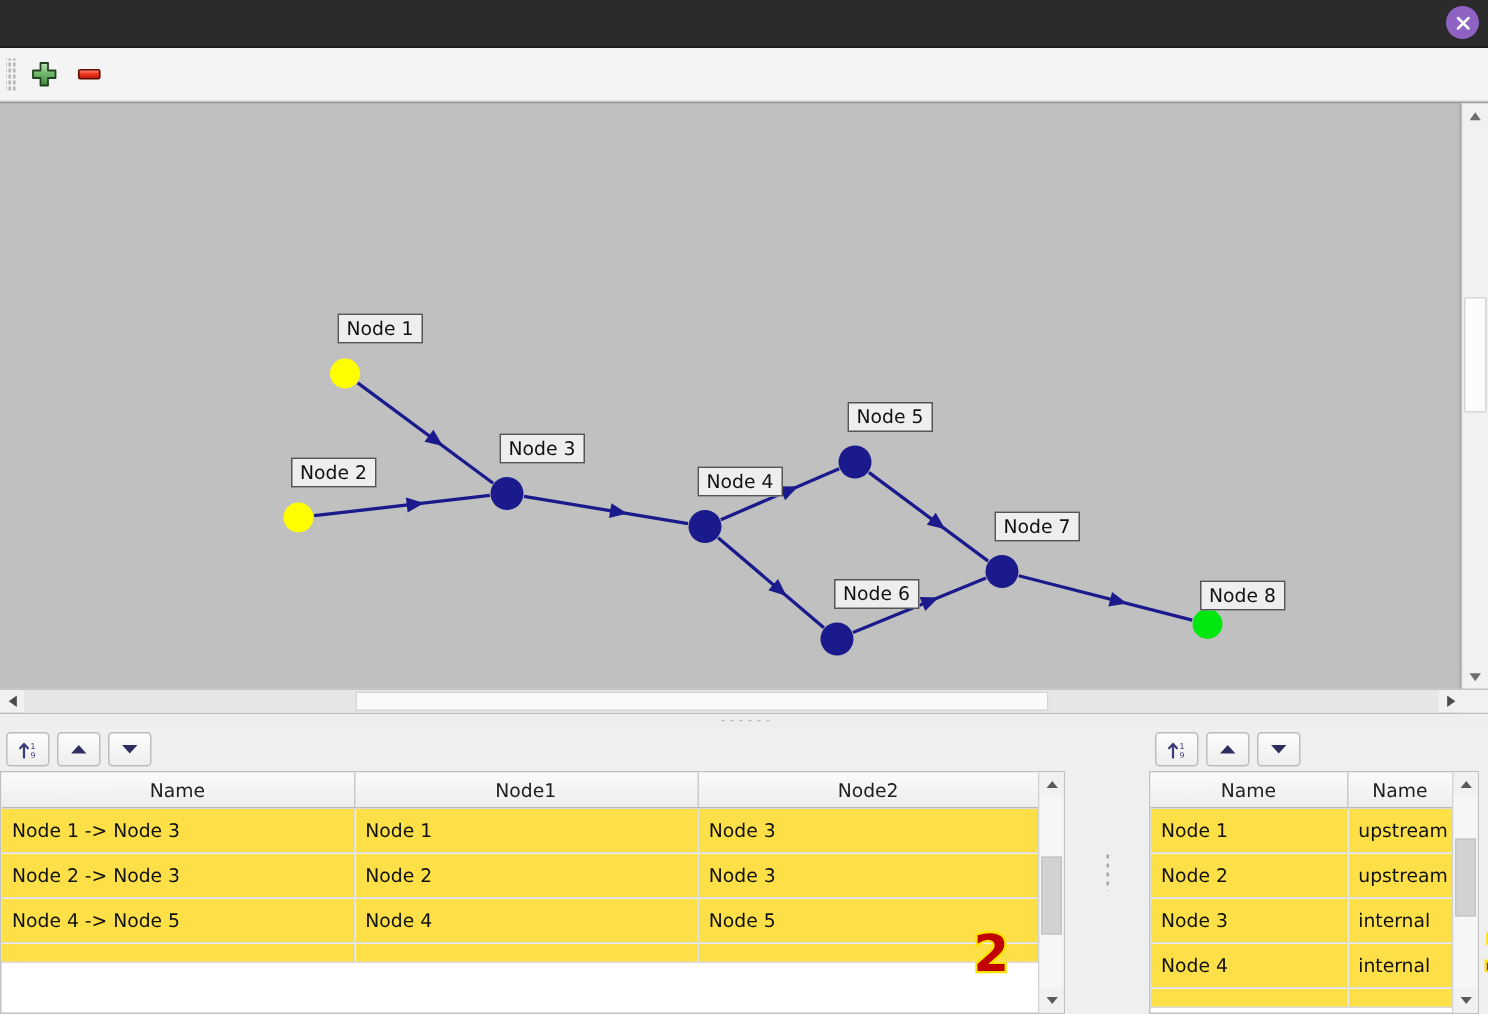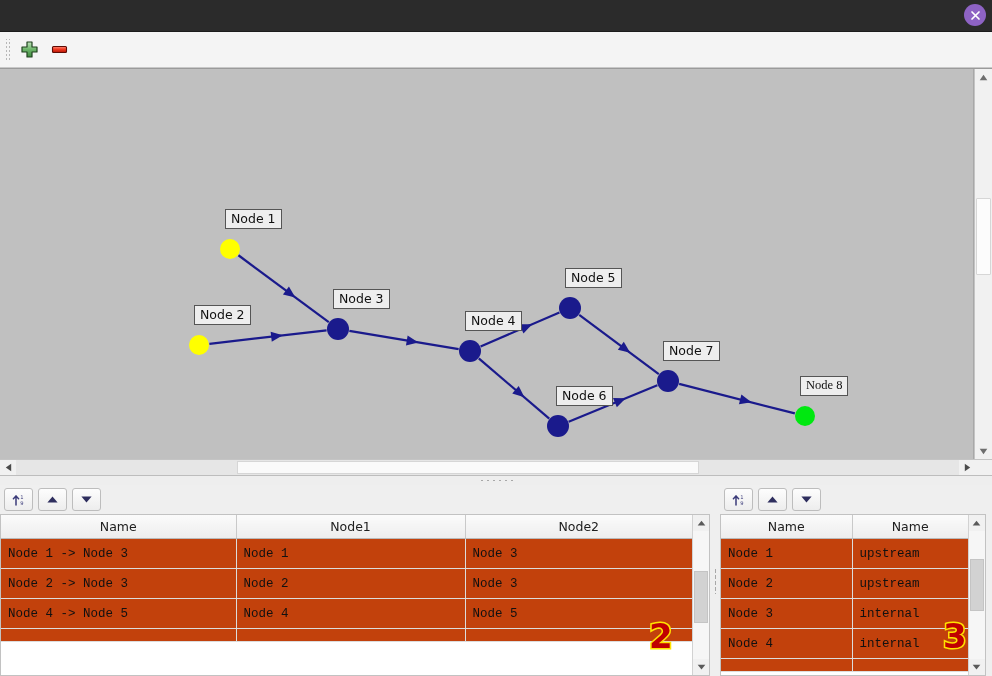--- a/index.html
+++ b/index.html
@@ -81,21 +81,21 @@
   
   .splitter{
     height:9px;background:#eeeeee;border-top:1px solid #bdbdbd;
     display:flex;align-items:center;justify-content:center;flex:0 0 auto;cursor:row-resize;
   }
   .grip-dots{width:34px;height:3px;
     background-image:radial-gradient(#a8a8a8 .8px, transparent .9px);
     background-size:6px 3px;background-repeat:repeat-x;}
 
   
-  .bottom{flex:1 1 auto;display:flex;min-height:0;background:#efefef;}
+  .bottom{flex:1 1 auto;display:flex;min-height:0;background:#efefef;gap:23px;}
   .pane{display:flex;flex-direction:column;min-width:0;}
   .pane-left{width:710px;flex:0 0 auto;}
   .pane-right{flex:1 1 auto;}
   .vsplit{width:10px;flex:0 0 auto;background:#efefef;display:flex;align-items:center;justify-content:center;cursor:col-resize;}
   .grip-dots-v{width:3px;height:26px;
     background-image:radial-gradient(#a8a8a8 .8px, transparent .9px);
     background-size:3px 6px;background-repeat:repeat-y;}
 
   .tbl-toolbar{height:29px;display:flex;align-items:center;padding-left:4px;gap:5px;flex:0 0 auto;background:#efefef;}
   .tbtn{
@@ -109,21 +109,21 @@
   table.grid th{
     background:linear-gradient(#fbfbfb,#ededed);
     border-right:1px solid #c9c9c9;border-bottom:1px solid #b9b9b9;
     font-weight:normal;font-size:12.5px;color:#202020;height:23px;text-align:center;
     padding:0;
   }
   table.grid th:last-child{border-right:none;}
   table.grid td{
     border-right:1px solid #dcdcdc;border-bottom:1px solid #dcdcdc;
     height:29px;font-size:12.5px;color:#111;padding:0 0 0 7px;
-    background:#c2410c;white-space:nowrap;overflow:hidden;text-overflow:ellipsis;font-family:Liberation Mono, monospace;
+    background:#fde047;white-space:nowrap;overflow:hidden;text-overflow:ellipsis;
   }
   table.grid td:last-child{border-right:none;}
   table.grid tr.empty td{height:12px;}
 
   .tbl-vscroll{width:16px;background:#f1f1f1;border-left:1px solid #d2d2d2;display:flex;flex-direction:column;flex:0 0 auto;}
   .tbl-vtrack{flex:1 1 auto;position:relative;background:#f6f6f6;}
   .tbl-vthumb{position:absolute;left:1px;right:1px;background:#d2d2d2;border:1px solid #c4c4c4;}
 
   .tri{display:block;}
 </style>
@@ -198,21 +198,21 @@
             <circle cx="805" cy="347" r="10" fill="#00e810"></circle>
           </svg>
 
       <div class="node-label" style="left: 225px; top: 140px;">Node 1</div>
           <div class="node-label" style="left: 194px; top: 236px;">Node 2</div>
           <div class="node-label" style="left: 333px; top: 220px;">Node 3</div>
           <div class="node-label" style="left: 465px; top: 242px;">Node 4</div>
           <div class="node-label" style="left: 565px; top: 199px;">Node 5</div>
           <div class="node-label" style="left: 556px; top: 317px;">Node 6</div>
           <div class="node-label" style="left: 663px; top: 272px;">Node 7</div>
-          <div class="node-label" style="left: 800px; top: 307px; font-family: Liberation Serif, serif;">Node 8</div>
+          <div class="node-label" style="left: 800px; top: 318px;">Node 8</div>
         </div>
       <div class="vscroll">
         <div class="sb-arrow">
           <svg class="tri" width="9" height="7" viewBox="0 0 9 7">
               <path d="M4.5 0.8 L8.3 6.2 L0.7 6.2 Z" fill="#6e6e6e"></path>
             </svg>
         </div>
         <div class="vtrack">
           <div class="vthumb" style="top:113px;height:75px;"></div>
         </div>

